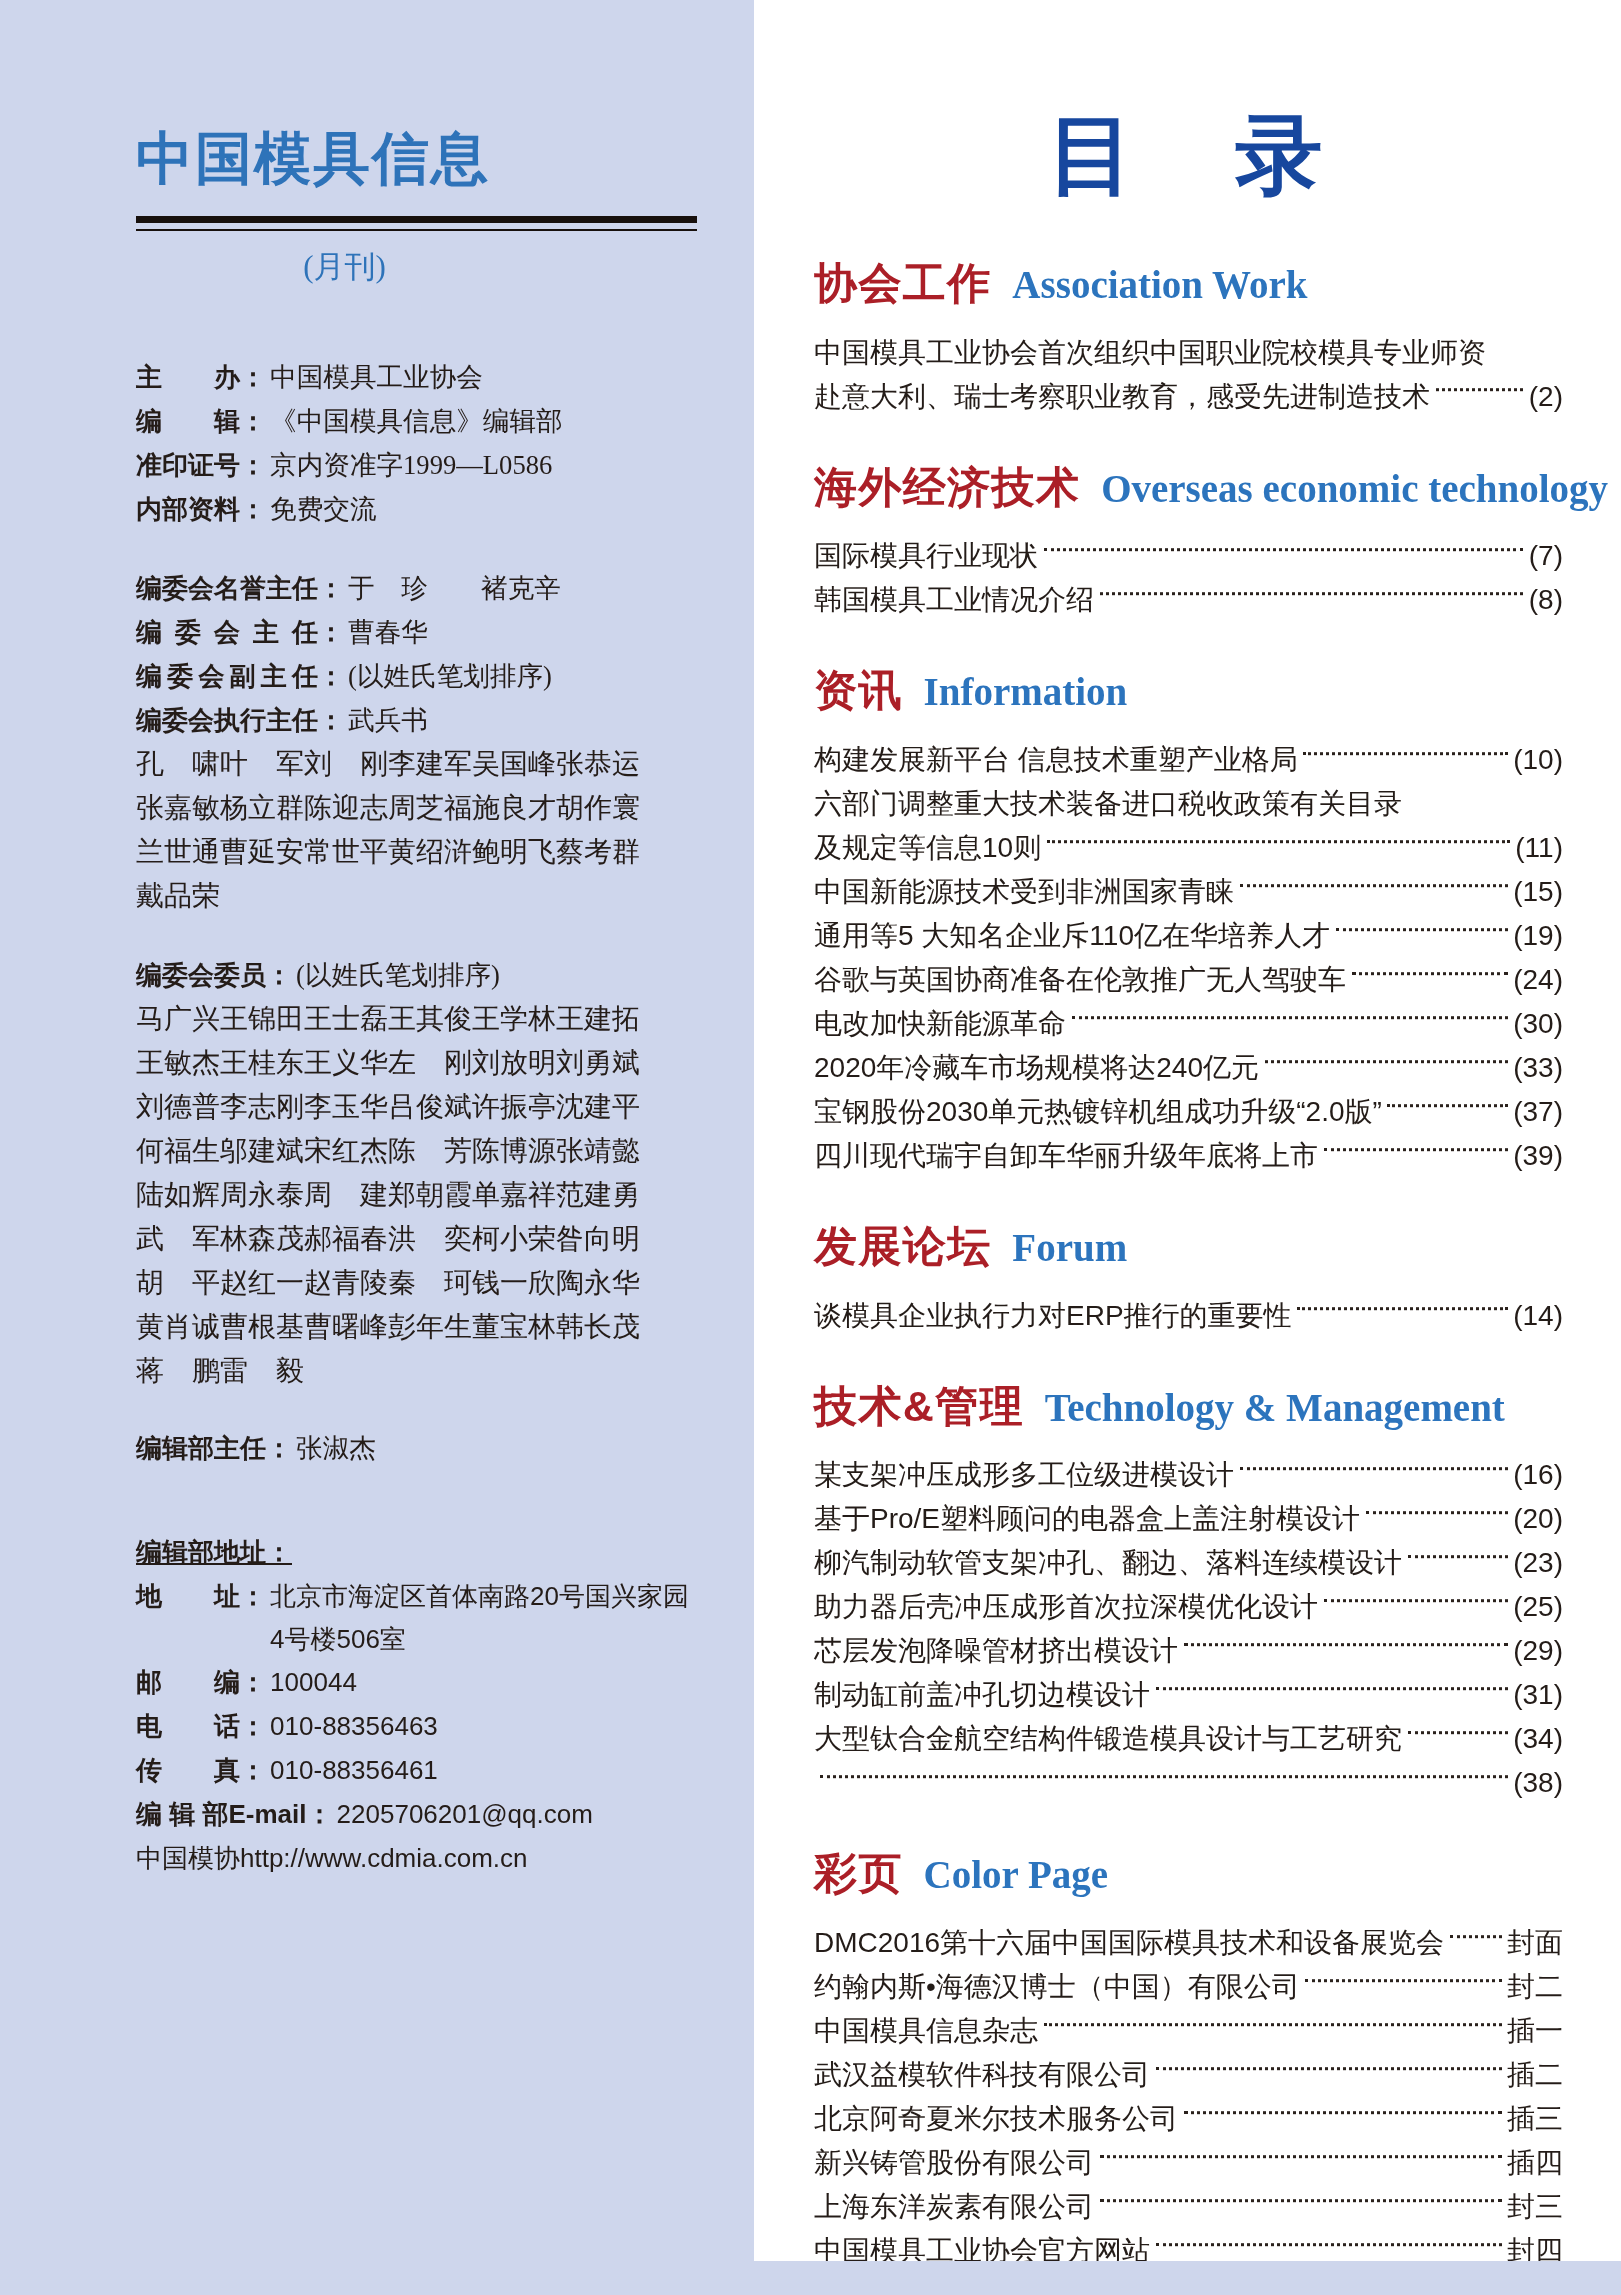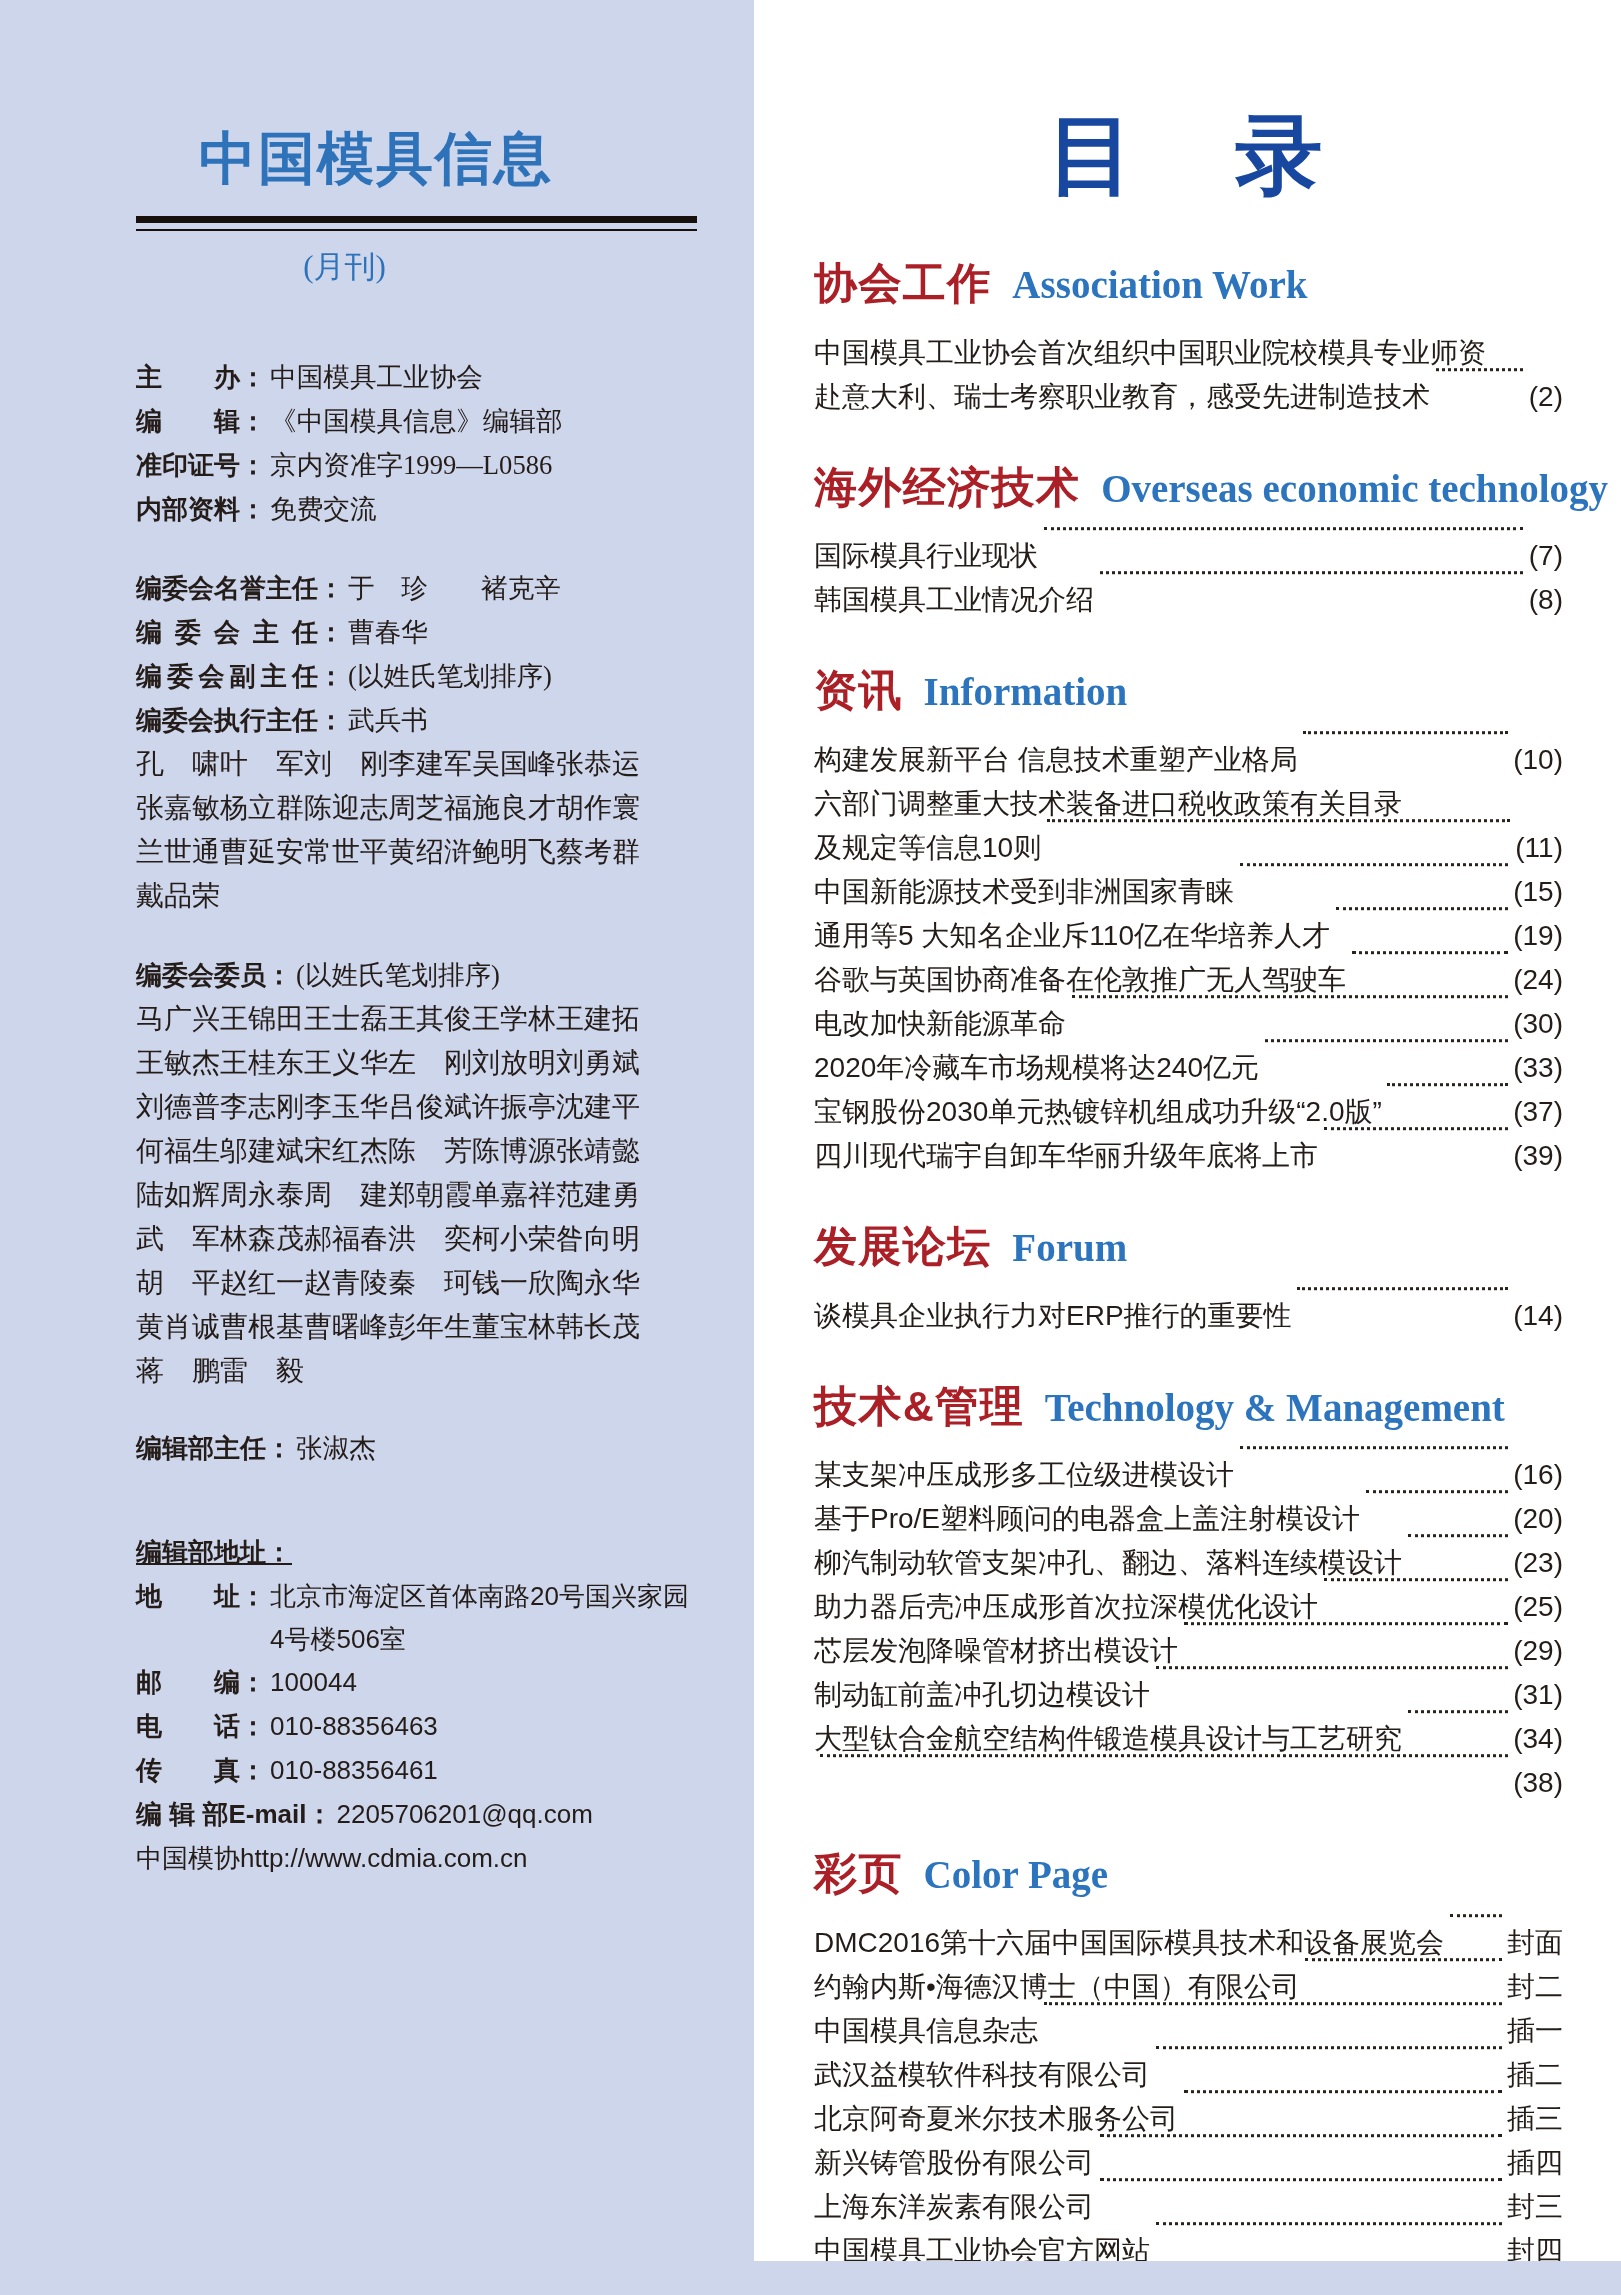--- a/index.html
+++ b/index.html
@@ -11,21 +11,21 @@
     font-family: "Liberation Sans", sans-serif;
     color: var(--ink, #241c18);
   }
   
   .left {
     position: absolute; left:0; top:0; bottom:0; width:754px;
     background: var(--panel_bg, #ced6ec);
   }
   .left-inner { padding: 121px 27px 0 136px; width: 580px; box-sizing: border-box; }
   .m-title {
-    text-align: right; font-size: 57px; font-weight: 800; letter-spacing: 2px;
+    text-align: left; font-size: 57px; font-weight: 800; letter-spacing: 2px;
     color: var(--masthead_blue, #2e73b9);
     font-family: "Liberation Sans", sans-serif;
   }
   .m-rule {
     margin: 17.7px auto 0 auto; width: 561px; height: 6.1px;
     border-top: 7.5px solid #17100d; border-bottom: 2.7px solid #17100d;
   }
   .m-sub {
     margin-top: 15px; text-align: center; font-size: 31px;
     color: var(--masthead_blue, #2e73b9);
@@ -64,21 +64,21 @@
   .sec-head { margin-top: 40px; margin-bottom: 17.7px; white-space: nowrap; }
   .sec-zh {
     color: var(--section_red, #ab1f27); font-size: 43px; font-weight: 800;
     letter-spacing: 1.4px; font-family: "Liberation Sans", sans-serif;
   }
   .sec-en {
     color: var(--section_en_blue, #2c74bd); font-size: 39px; font-weight: 700;
     margin-left: 17.7px; font-family: "Liberation Serif", serif;
   }
   .entry {
-    display: flex; align-items: flex-start;
+    display: flex; align-items: center;
     font-size: 28px; line-height: 44px; color: #241c18;
     font-family: "Liberation Sans", sans-serif;
   }
   .e-text { white-space: nowrap; }
   .e-dots {
     flex: 1 1 auto; min-width: 12.3px;
     border-bottom: 3.4px dotted #2a211c;
     margin: 0 5.5px; transform: translateY(-6.8px);
   }
   .e-page { white-space: nowrap; }

